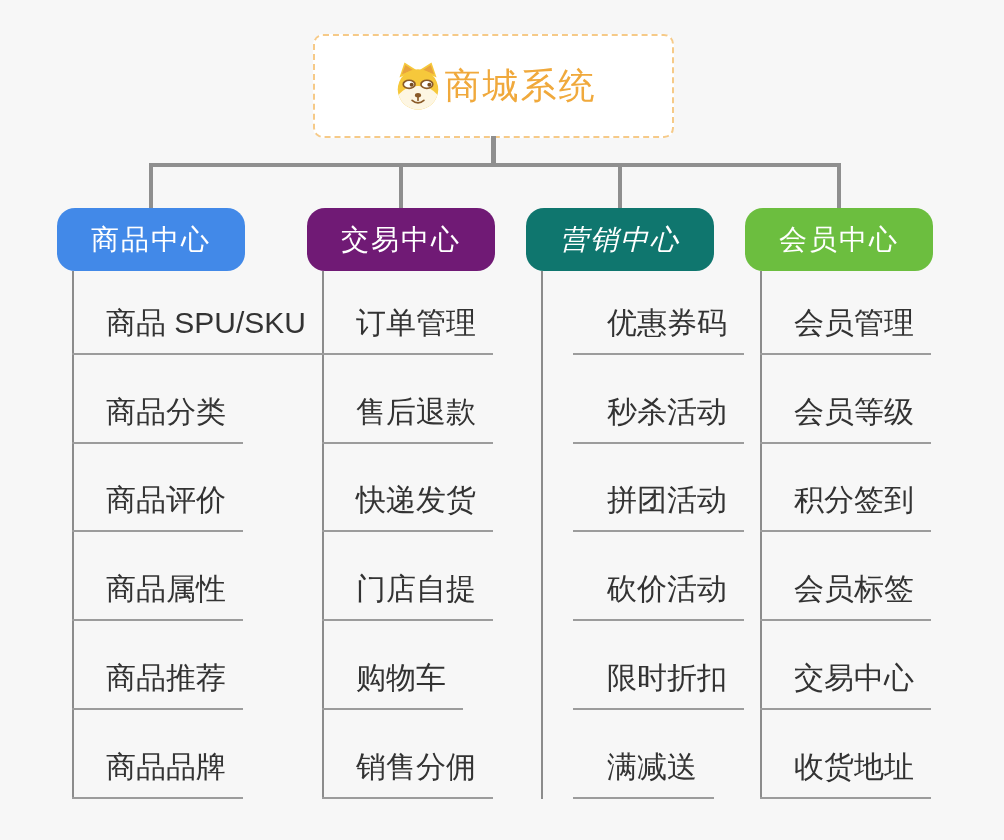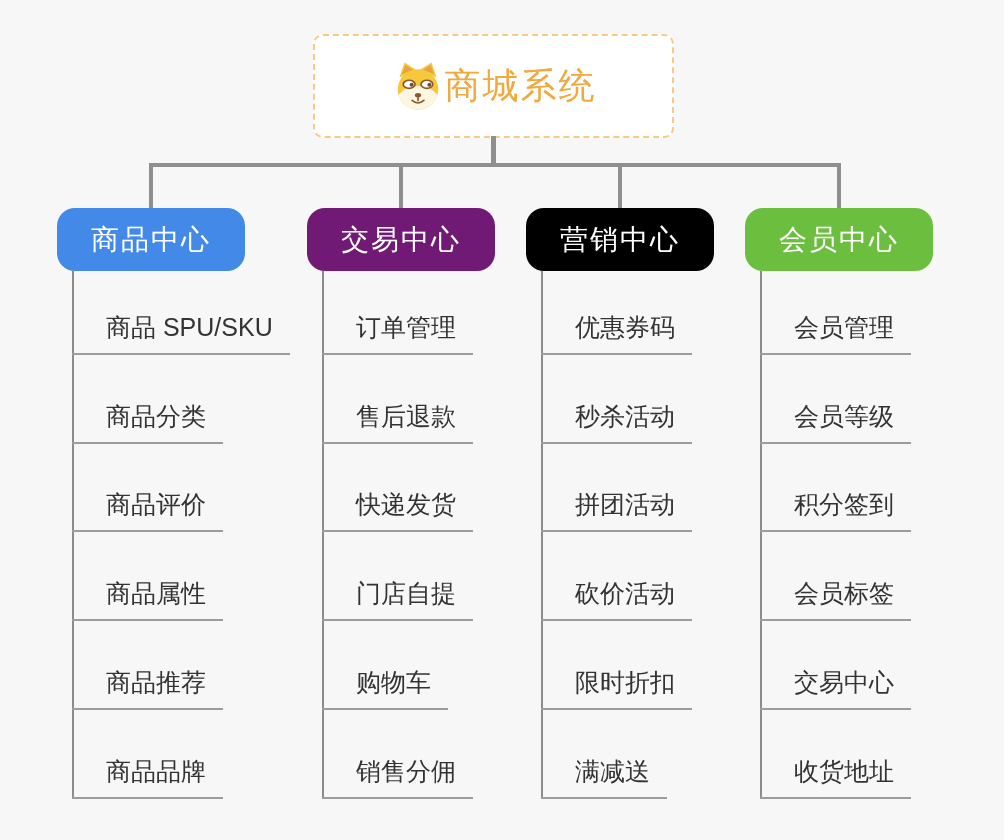--- a/index.html
+++ b/index.html
@@ -94,32 +94,32 @@
   .col-line.c3 { left: 760px; }
   .leaf-col {
     position: absolute;
     top: 266px;
     width: 240px;
     display: flex;
     flex-direction: column;
   }
   .leaf-col.c0 { left: 72px; }
   .leaf-col.c1 { left: 322px; }
-  .leaf-col.c2 { left: 541px; }
+  .leaf-col.c2 { left: 541px; padding-left: 32px; }
   .leaf-col.c3 { left: 760px; }
   .leaf-row {
     height: 88.8px;
     display: flex;
     align-items: flex-end;
   }
   .leaf-node {
     display: inline-block;
     padding: 0 17px 9px 34px;
     border-bottom: 2px solid #9c9c9c;
-    font-size: 25px;
+    font-size: 30px;
     color: #333333;
     white-space: nowrap;
     cursor: pointer;
   }
 </style>
 </head>
 <body>
 
 <div id="stage">
 
@@ -152,21 +152,21 @@
   <div class="conn conn-drop d1"></div>
   <div class="conn conn-drop d2"></div>
   <div class="conn conn-drop d3"></div>
 
   <div class="branch-box b0" style="background-color: rgb(66, 137, 232);">
     <span class="branch-label">商品中心</span>
   </div>
   <div class="branch-box b1" style="background-color: #701a75;">
     <span class="branch-label">交易中心</span>
   </div>
-  <div class="branch-box b2" style="background-color: #000000;">
+  <div class="branch-box b2" style="background-color: #0f766e; font-style: italic;">
     <span class="branch-label">营销中心</span>
   </div>
   <div class="branch-box b3" style="background-color: rgb(108, 190, 63);">
     <span class="branch-label">会员中心</span>
   </div>
 
   <div class="col-line c0"></div>
   <div class="col-line c1"></div>
   <div class="col-line c2"></div>
   <div class="col-line c3"></div>

